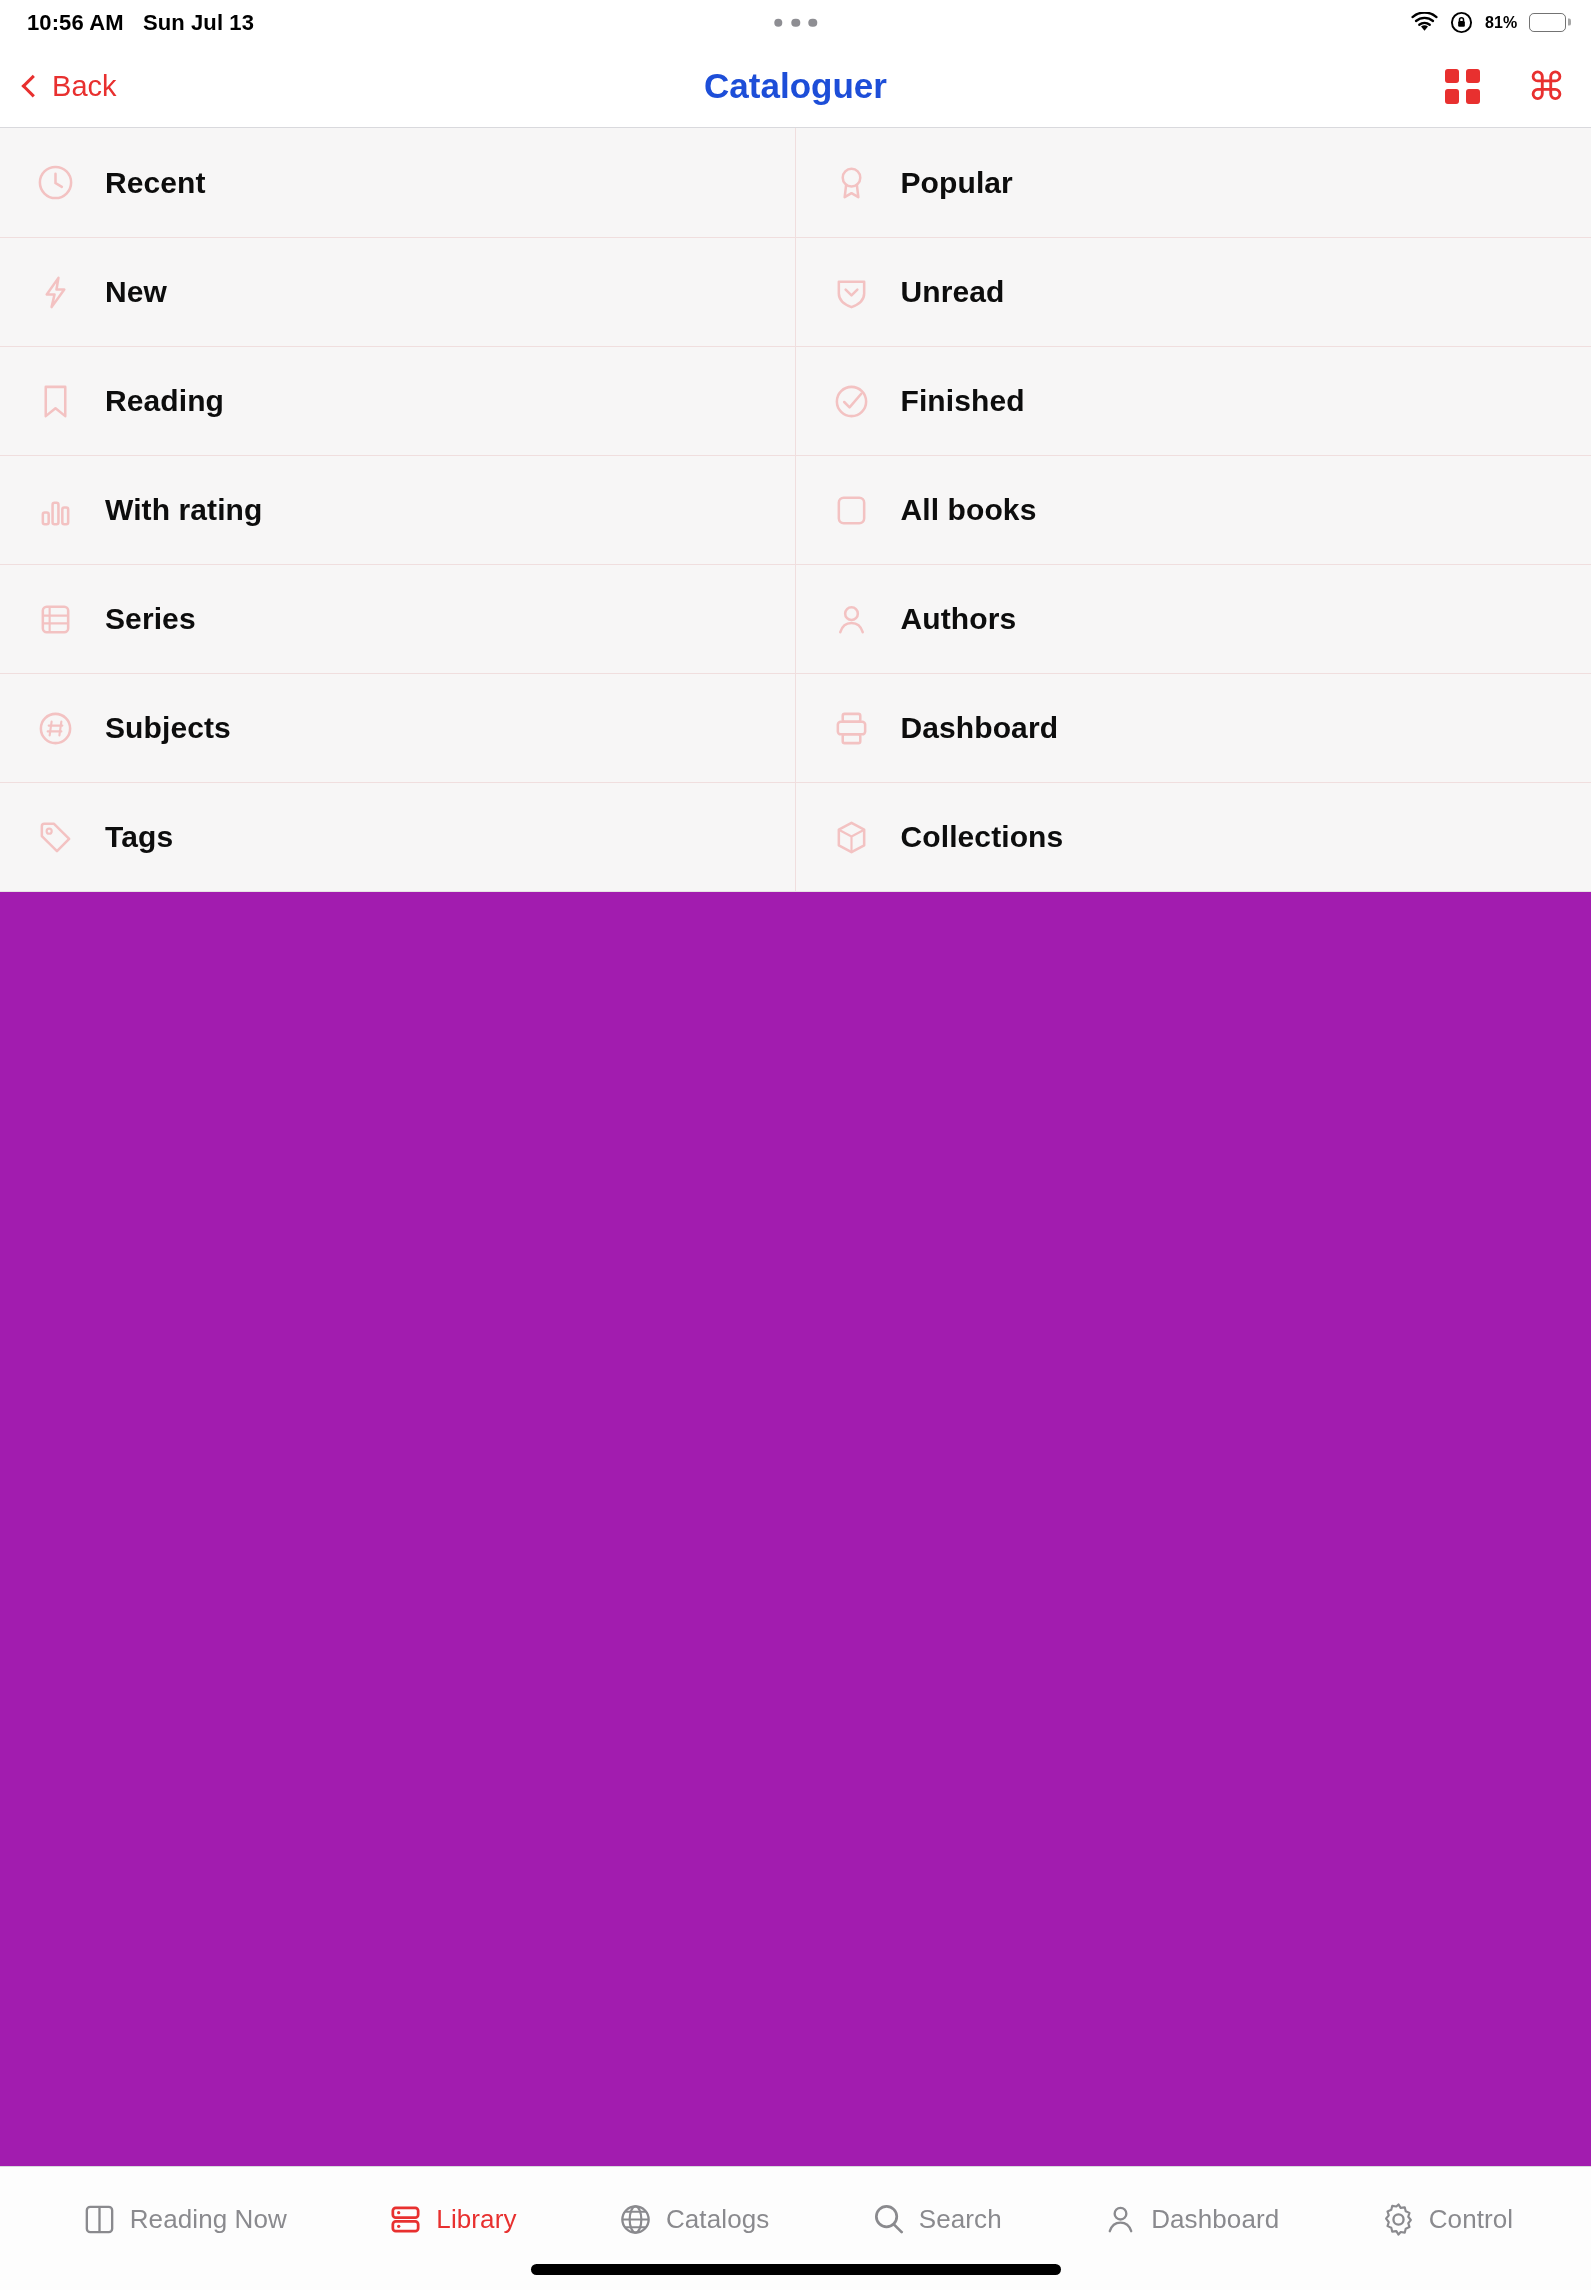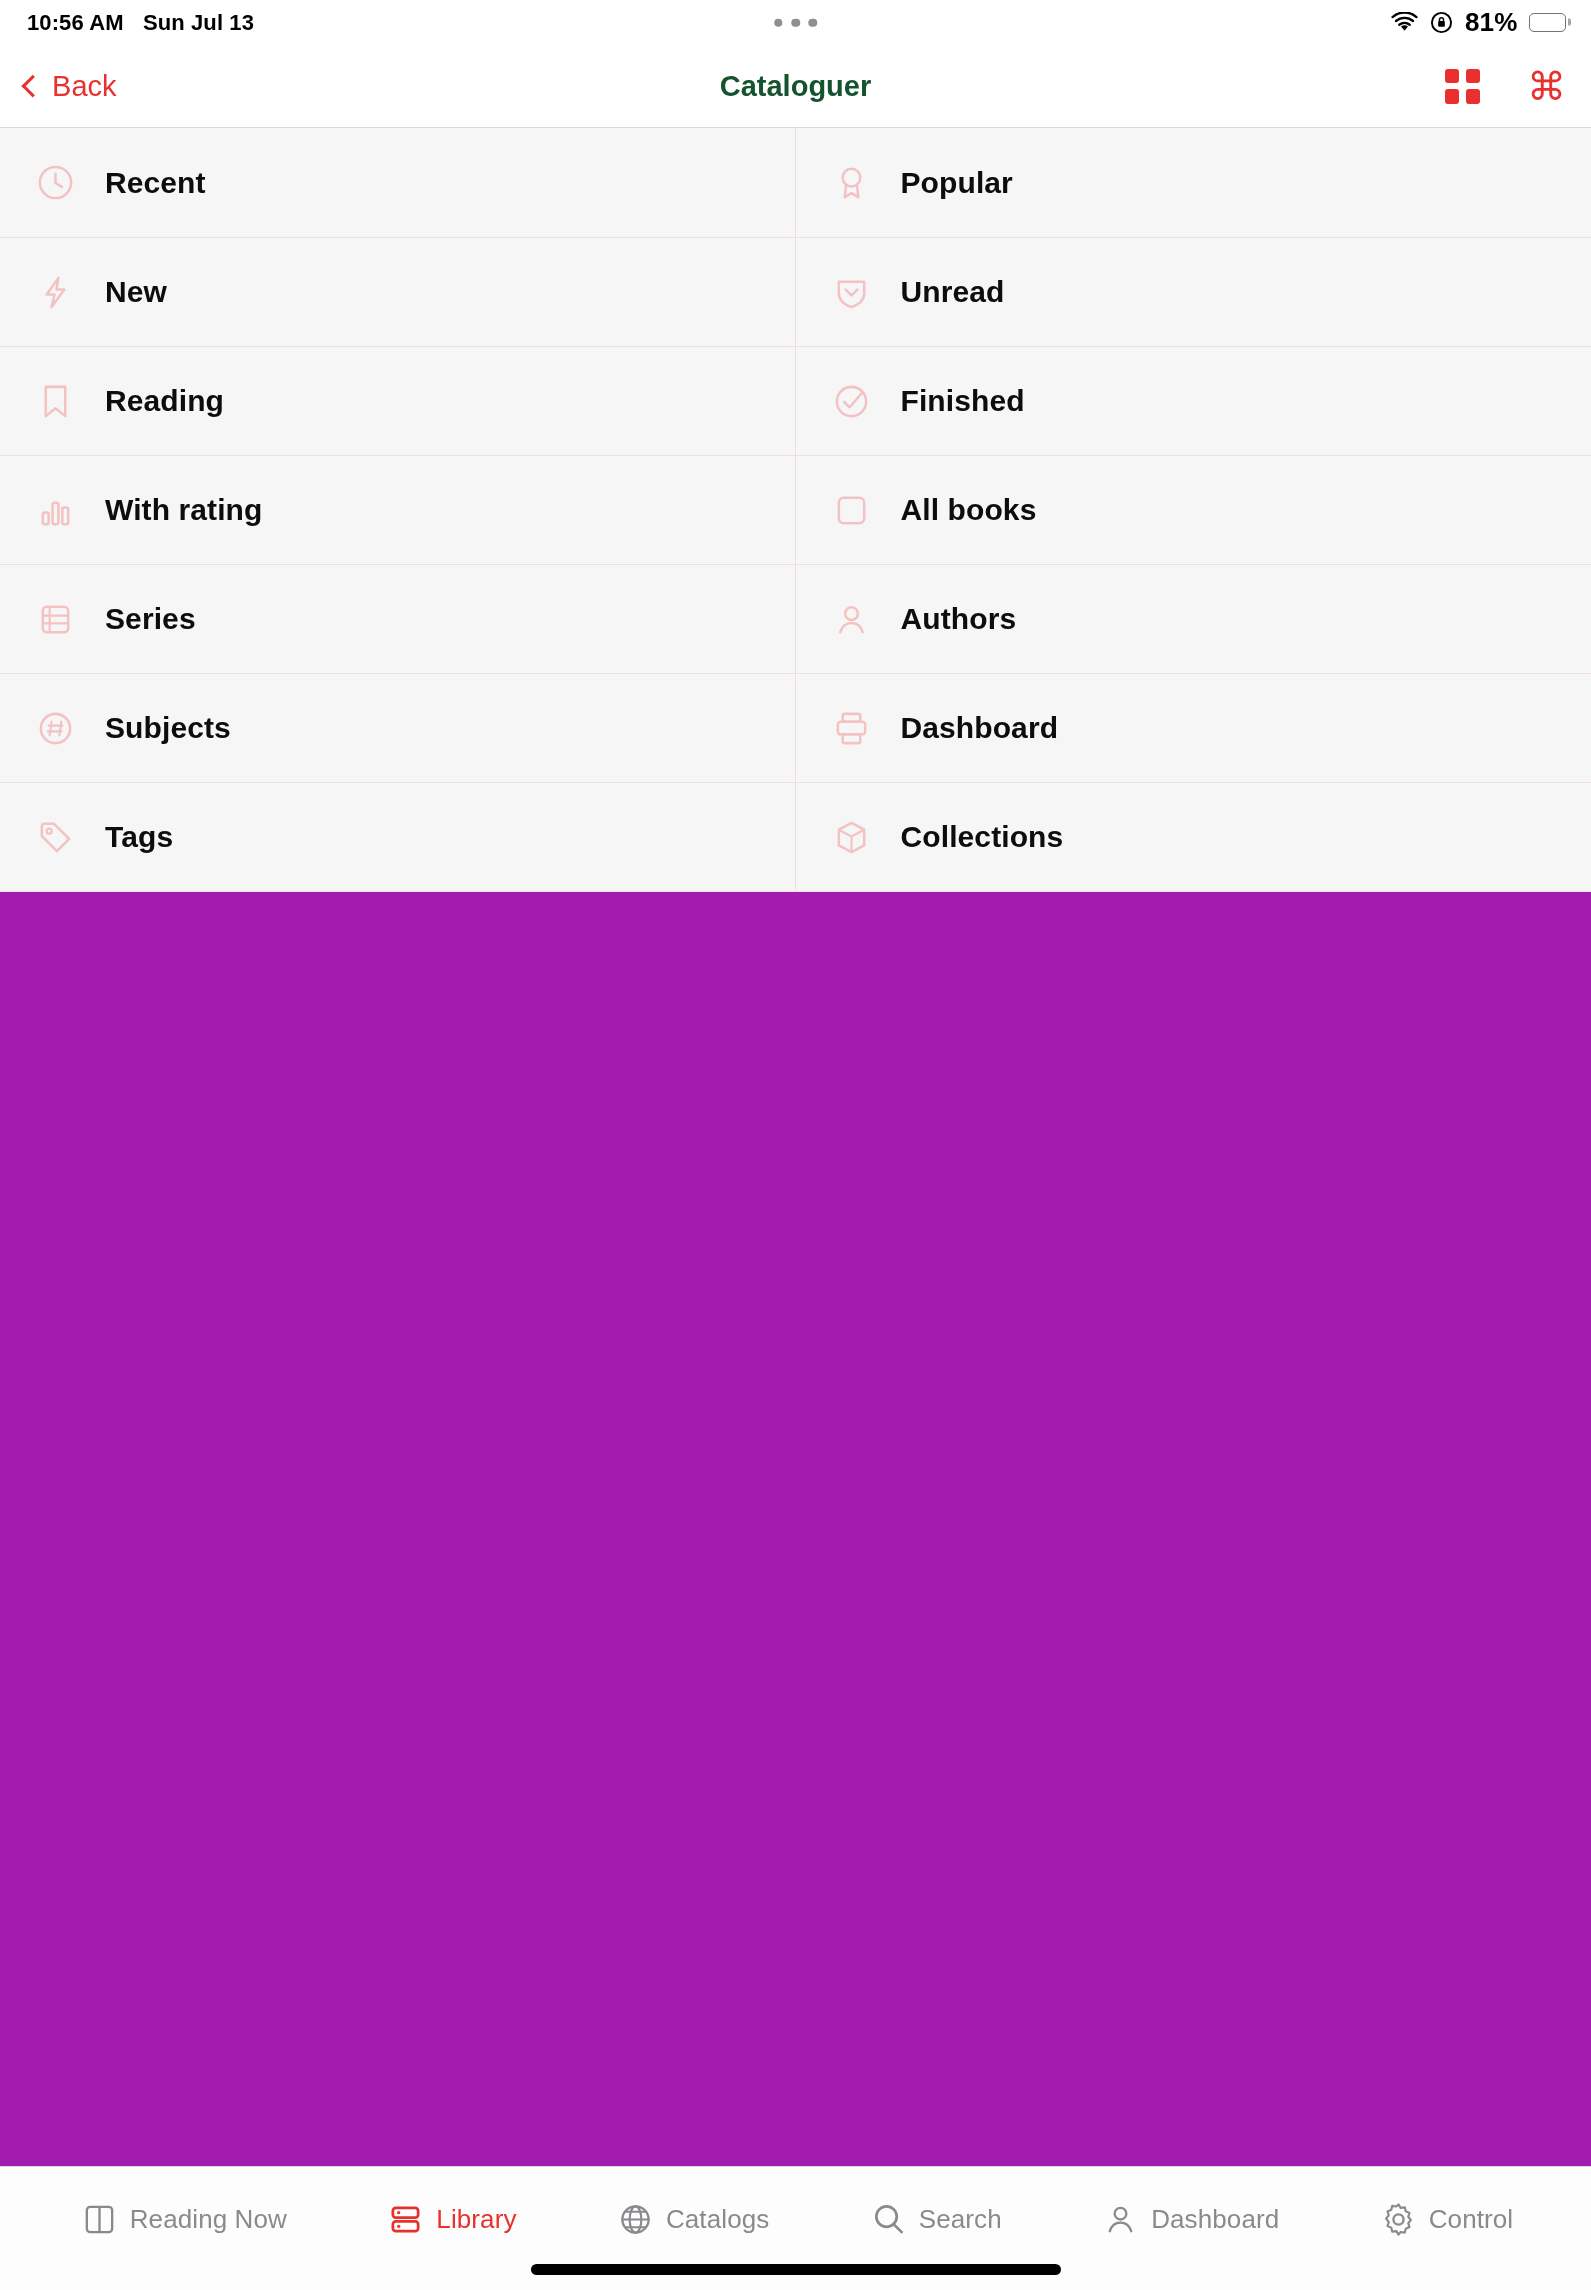--- a/index.html
+++ b/index.html
@@ -54,21 +54,21 @@
     background: #8e8e93;
   }
   .status-right {
     margin-left: auto;
     display: flex;
     align-items: center;
     gap: 11.6px;
   }
   .wifi-icon svg, .lock-icon svg { display: block; }
   .battery-pct {
-    font-size: 26px;
+    font-size: 16px;
     font-weight: 600;
     color: #000;
     letter-spacing: 0.1px;
     text-align: right;
   }
   .battery {
     position: relative;
     width: 37px;
     height: 18.4px;
     border: 1.9px solid rgba(0,0,0,0.55);
@@ -118,23 +118,23 @@
     border-left: 3.9px solid #e8302f;
     border-bottom: 3.9px solid #e8302f;
     transform: rotate(45deg);
     margin-right: 1.9px;
   }
   .nav-title {
     position: absolute;
     left: 50%;
     top: 50%;
     transform: translate(-50%, -50%);
-    font-size: 29px;
+    font-size: 35px;
     font-weight: 700;
-    color: #14532d;
+    color: #1d4ed8;
     white-space: nowrap;
   }
   .nav-actions {
     margin-left: auto;
     display: flex;
     align-items: center;
     gap: 47px;
   }
   .grid-icon {
     width: 35px;

